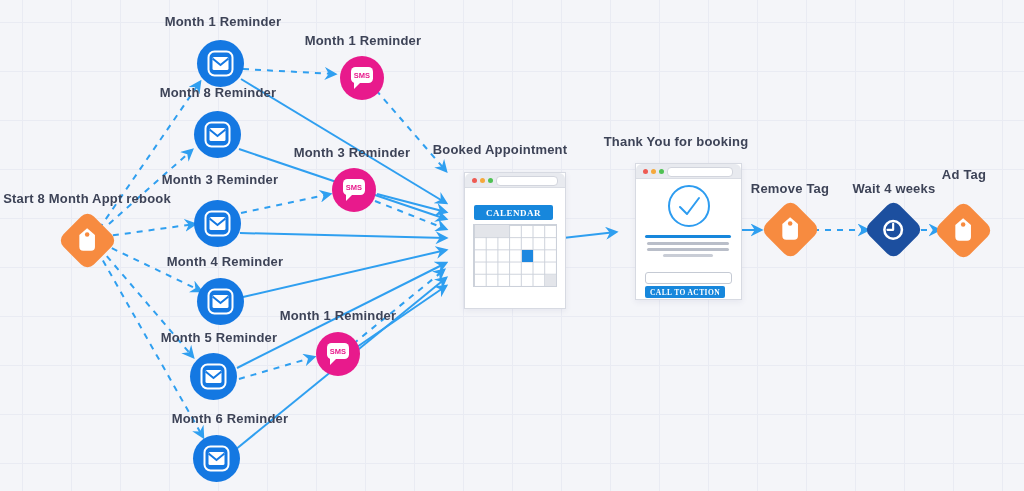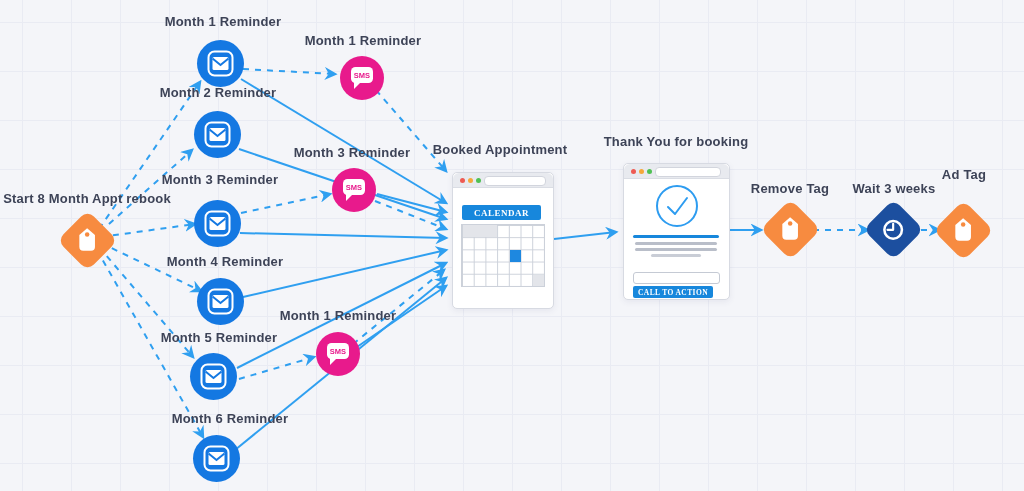--- a/index.html
+++ b/index.html
@@ -22,22 +22,22 @@
   .circle-node{position:absolute;z-index:3;border-radius:50%;display:flex;align-items:center;justify-content:center;}
   .email-node{width:47px;height:47px;background:#1478e2;}
   .sms-node{width:44px;height:44px;background:#e81a8c;}
   
   .diamond{position:absolute;z-index:3;width:43px;height:43px;border-radius:9px;transform:rotate(45deg);
            display:flex;align-items:center;justify-content:center;}
   .diamond.orange{background:#f78b40;}
   .diamond.navy{background:#1c4f9f;}
   .diamond svg{transform:rotate(-45deg);}
   
-  .window{position:absolute;z-index:3;background:#fff;border:1px solid #d7dae2;border-radius:5px;
-          box-shadow:0 2px 6px rgba(60,70,110,.08);}
+  .window{position:absolute;z-index:3;background:#fff;border:1px solid #d7dae2;border-radius:0;
+          box-shadow:0 2px 6px rgba(60,70,110,.08);margin-left:12px;}
   .win-header{position:relative;height:14px;background:#e8eaef;border-radius:6px 6px 0 0;border-bottom:1px solid #dadde4;}
   .dot{position:absolute;top:4.5px;width:5px;height:5px;border-radius:50%;}
   .dot.red{left:7px;background:#ee5a52;}
   .dot.yellow{left:15px;background:#f5a83a;}
   .dot.green{left:23px;background:#4fc153;}
   .urlbar{position:absolute;top:3px;height:8px;background:#fff;border:1px solid #d2d5dd;border-radius:4px;}
   .win-body{position:relative;}
   
   .cal-title{position:absolute;left:9px;top:17px;width:79px;height:15px;background:#1787dc;border-radius:2px;
              color:#fff;font-family:"Liberation Serif",serif;font-weight:bold;font-size:9px;letter-spacing:.5px;
@@ -92,32 +92,32 @@
     <line class="wire" x1="354" y1="349" x2="446" y2="286" marker-end="url(#arr)"></line>
 
     <line class="wire" x1="554" y1="239" x2="616" y2="232" marker-end="url(#arr)"></line>
     <line class="wire" x1="730" y1="230" x2="761" y2="230" marker-end="url(#arr)"></line>
     <line class="wire dashed" x1="813" y1="230" x2="868" y2="230" marker-end="url(#arr)"></line>
     <line class="wire dashed" x1="921" y1="230" x2="939" y2="230" marker-end="url(#arr)"></line>
   </svg>
 
   <div class="lbl" style="left:87px;top:191px;">Start 8 Month Appt rebook</div>
   <div class="lbl" style="left:223px;top:14px;">Month 1 Reminder</div>
-  <div class="lbl" style="left:218px;top:85px;">Month 2 Reminder</div>
+  <div class="lbl" style="left:218px;top:85px;">Month 8 Reminder</div>
   <div class="lbl" style="left:220px;top:172px;">Month 3 Reminder</div>
   <div class="lbl" style="left:225px;top:254px;">Month 4 Reminder</div>
   <div class="lbl" style="left:219px;top:330px;">Month 5 Reminder</div>
   <div class="lbl" style="left:230px;top:411px;">Month 6 Reminder</div>
   <div class="lbl" style="left:363px;top:33px;">Month 1 Reminder</div>
   <div class="lbl" style="left:352px;top:145px;">Month 3 Reminder</div>
   <div class="lbl" style="left:338px;top:308px;">Month 1 Reminder</div>
   <div class="lbl" style="left:500px;top:142px;">Booked Appointment</div>
   <div class="lbl" style="left:676px;top:134px;">Thank You for booking</div>
   <div class="lbl" style="left:790px;top:181px;">Remove Tag</div>
-  <div class="lbl" style="left:894px;top:181px;">Wait 3 weeks</div>
+  <div class="lbl" style="left:894px;top:181px;">Wait 4 weeks</div>
   <div class="lbl" style="left:964px;top:167px;">Ad Tag</div>
 
   <div class="diamond orange" style="left:66px;top:219px;">
     <svg width="44" height="44" viewBox="0 0 44 44">
       <path d="M22,9 L30,16 V28 a4,4 0 0 1 -4,4 H18 a4,4 0 0 1 -4,-4 V16 Z" fill="#ffffff"></path>
       <circle cx="22" cy="15.5" r="2.3" fill="#f78b40"></circle>
     </svg>
   </div>
 
   <div class="circle-node email-node" style="left:197px;top:40px;">

